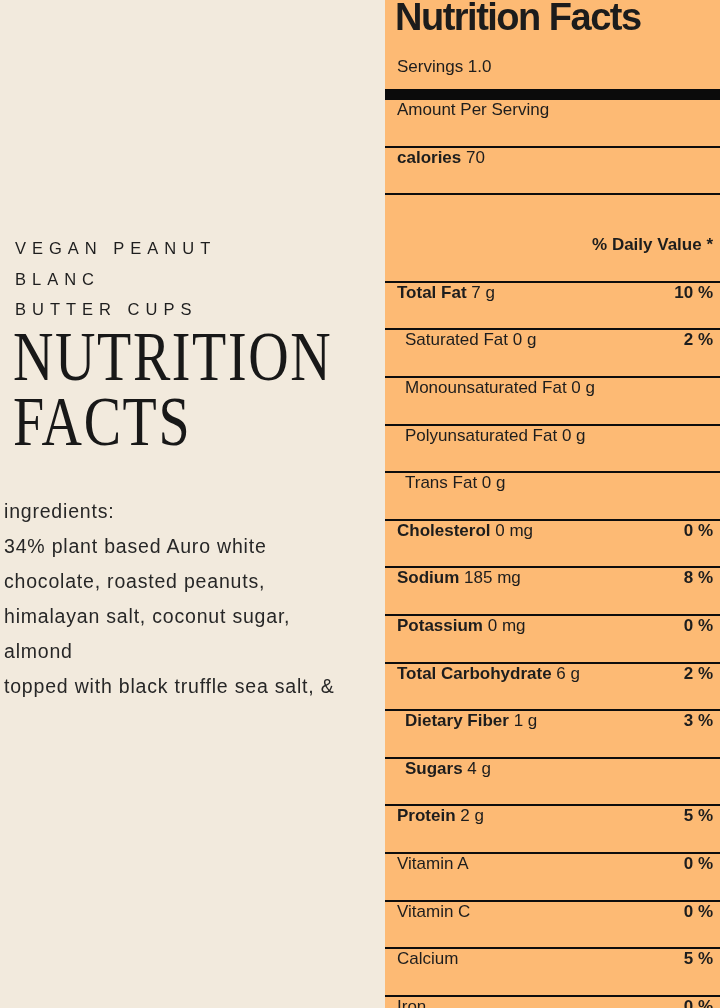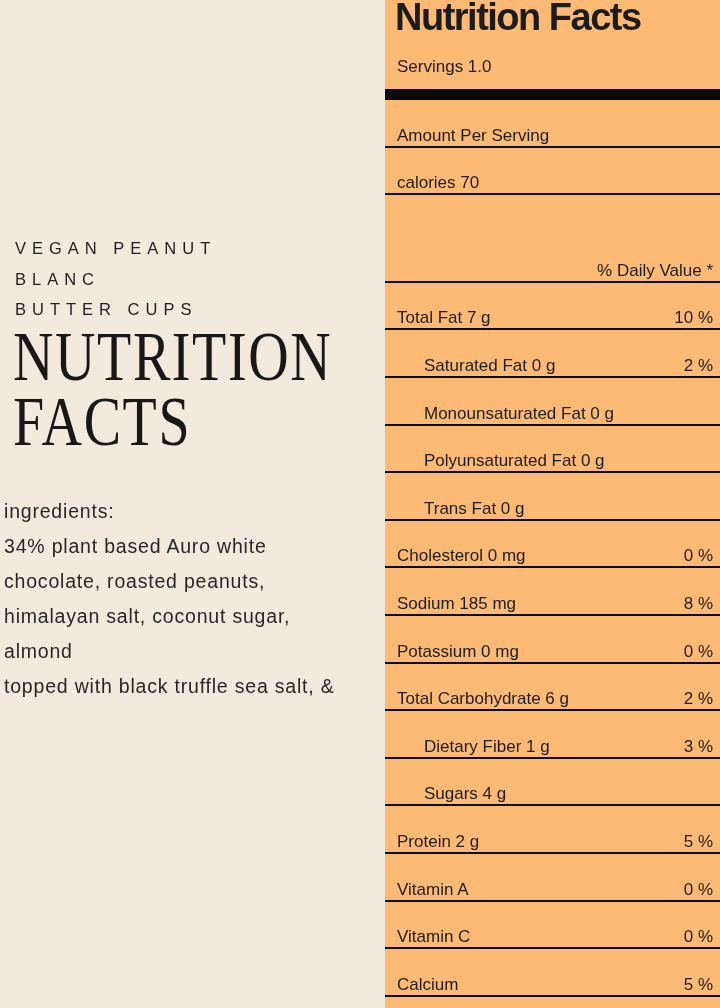--- a/index.html
+++ b/index.html
@@ -47,25 +47,25 @@
   .np-servings {
     position:absolute; left:12px; top:57px; font-size:17px;
   }
   .np-bar {
     position:absolute; left:0; right:0; bottom:0; height:11px;
     background:#0b0b0b;
   }
   .np-row {
     box-sizing:border-box; height:47.6px;
     border-bottom:2.5px solid #0d0d0d;
-    display:flex; align-items:flex-end;
+    display:flex; align-items:flex-start;
     padding:0 7px 0 12px; font-size:17px;
   }
-  .np-row.indent { padding-left:39px; }
-  .np-row .b, .b { font-weight:normal; }
+  .np-row.indent { padding-left:20px; }
+  .np-row .b, .b { font-weight:bold; }
   .cell-left { white-space:nowrap; }
   .dv { margin-left:auto; white-space:nowrap; }
   .np-row.right { justify-content:flex-end;margin-top:40px; }
 </style>
 </head>
 <body>
 
 <div class="page">
 
   <aside class="left">

